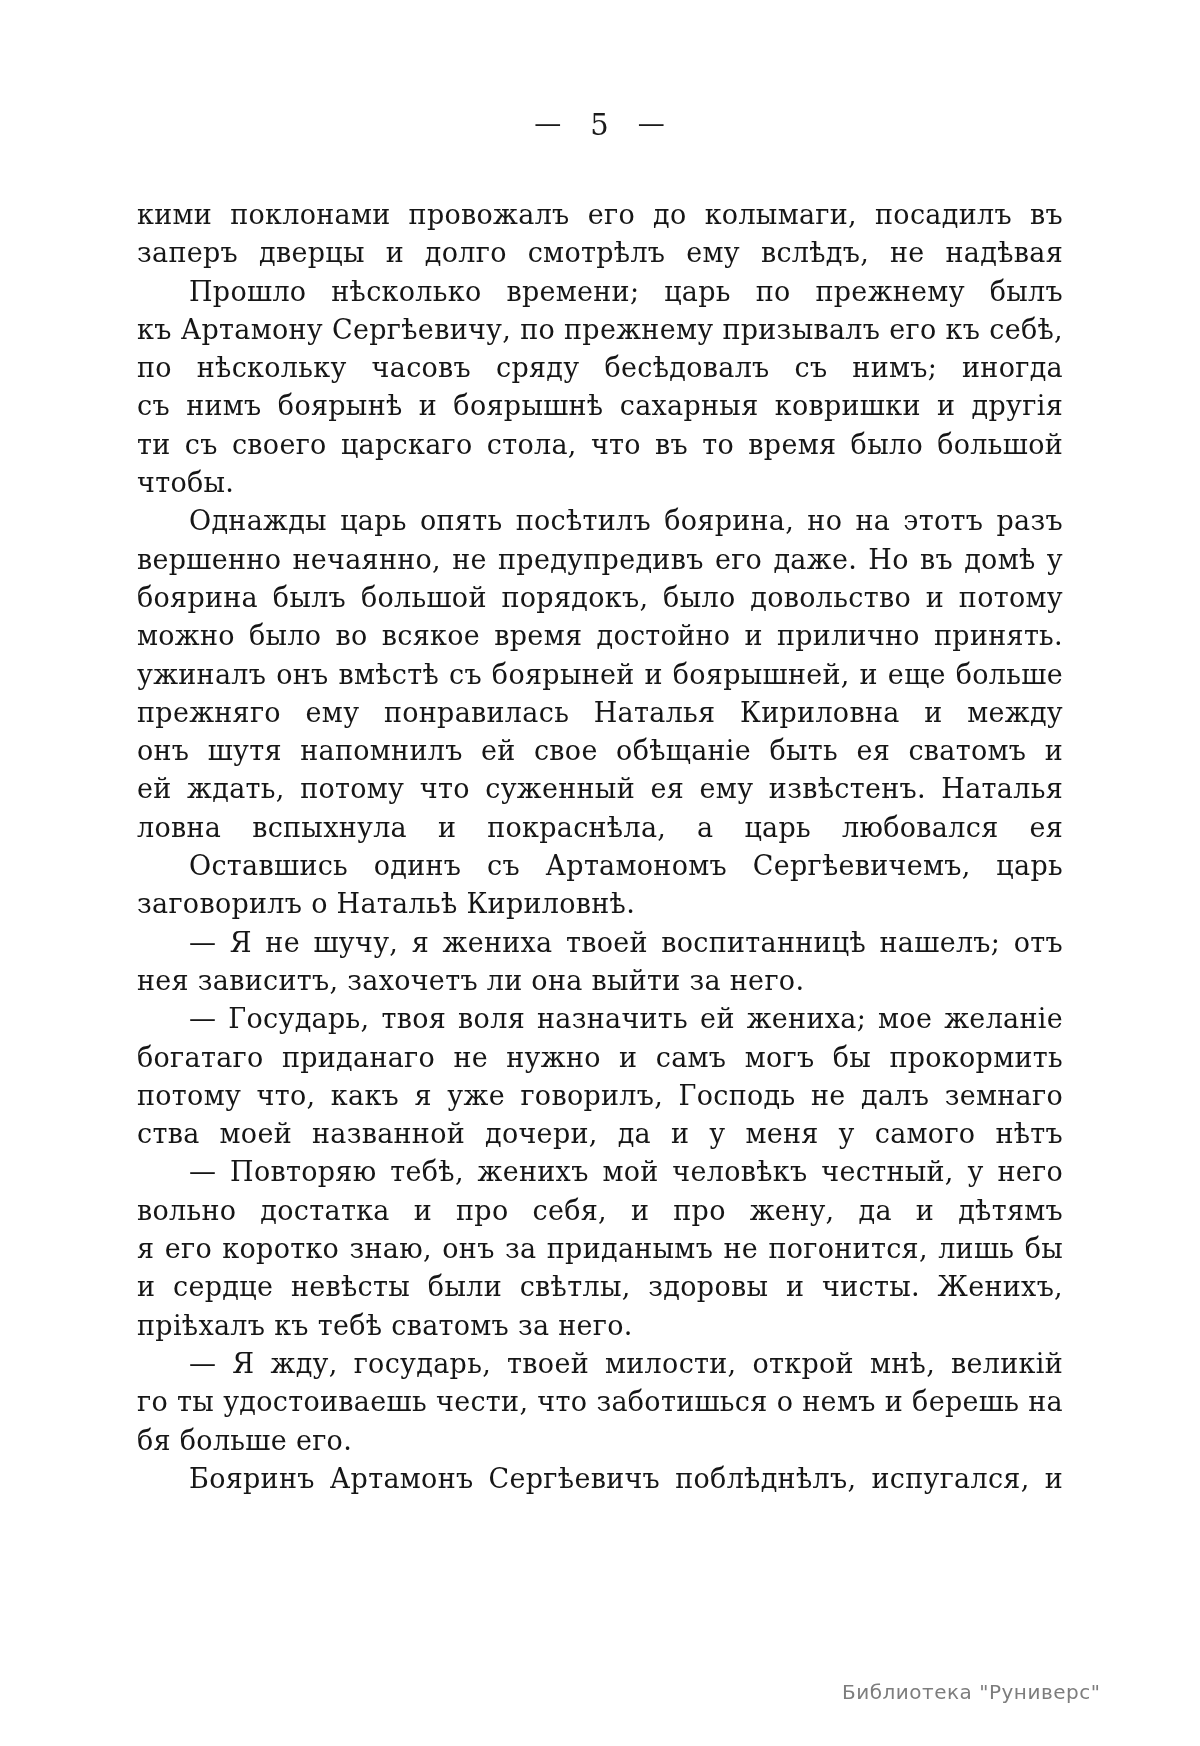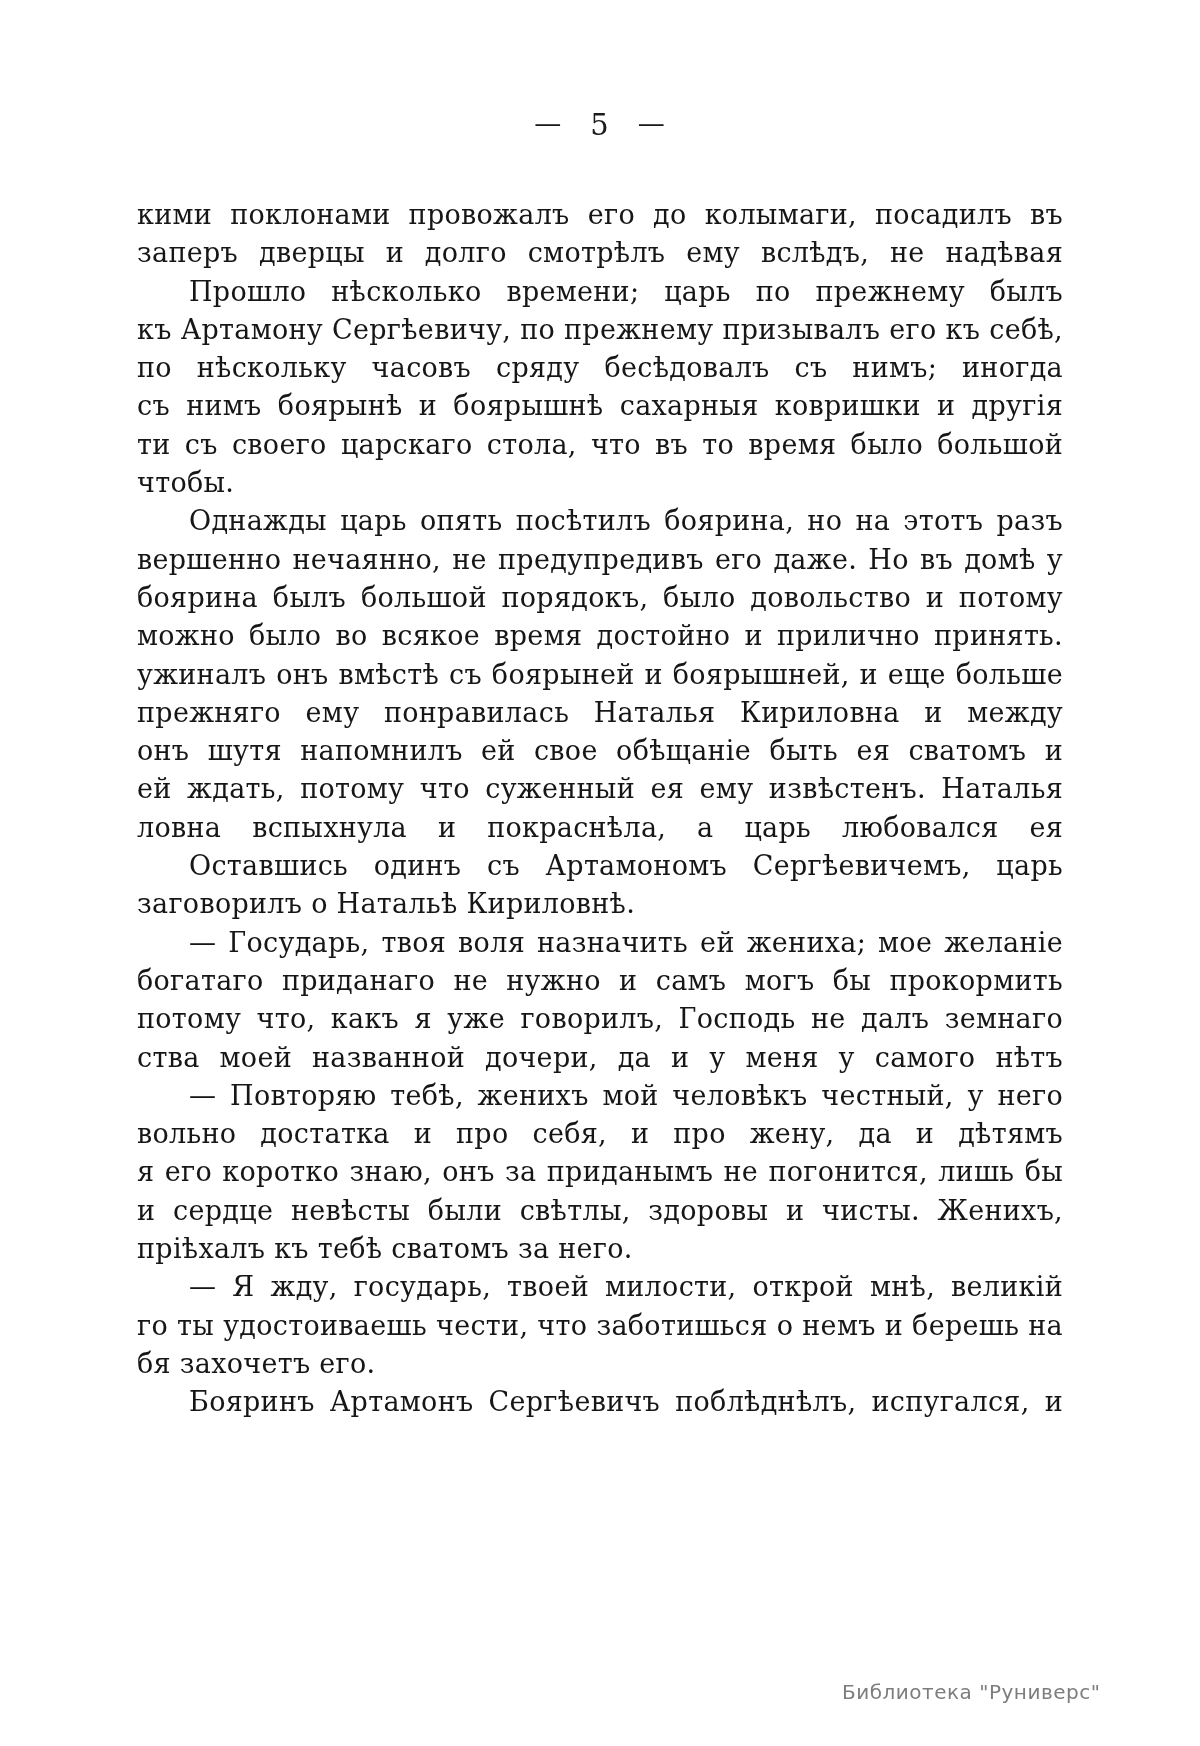--- a/index.html
+++ b/index.html
@@ -91,30 +91,32 @@
       <div class="line just">вершенно нечаянно, не предупредивъ его даже. Но въ домѣ у</div>
       <div class="line just">боярина былъ большой порядокъ, было довольство и потому царя</div>
       <div class="line just">можно было во всякое время достойно и прилично принять. Опять</div>
       <div class="line just">ужиналъ онъ вмѣстѣ съ боярыней и боярышней, и еще больше</div>
       <div class="line just">прежняго ему понравилась Наталья Кириловна и между прочимъ,</div>
       <div class="line just">онъ шутя напомнилъ ей свое обѣщаніе быть ея сватомъ и совѣтовалъ</div>
       <div class="line just">ей ждать, потому что суженный ея ему извѣстенъ. Наталья Кири-</div>
       <div class="line just">ловна вспыхнула и покраснѣла, а царь любовался ея смущеніемъ.</div>
       <div class="line indent just">Оставшись одинъ съ Артамономъ Сергѣевичемъ, царь опять</div>
       <div class="line">заговорилъ о Натальѣ Кириловнѣ.</div>
+      <div class="line indent just">— Я не шучу, я жениха твоей воспитанницѣ нашелъ; отъ</div>
+      <div class="line">нея зависитъ, захочетъ ли она выйти за него.</div>
       <div class="line indent just">— Государь, твоя воля назначить ей жениха; мое желаніе одно,</div>
       <div class="line just">богатаго приданаго не нужно и самъ могъ бы прокормить жену,</div>
       <div class="line just">потому что, какъ я уже говорилъ, Господь не далъ земнаго богат-</div>
       <div class="line just">ства моей названной дочери, да и у меня у самого нѣтъ лишняго.</div>
       <div class="line indent just">— Повторяю тебѣ, женихъ мой человѣкъ честный, у него до-</div>
       <div class="line just">вольно достатка и про себя, и про жену, да и дѣтямъ достанется;</div>
       <div class="line just">я его коротко знаю, онъ за приданымъ не погонится, лишь бы умъ</div>
       <div class="line just">и сердце невѣсты были свѣтлы, здоровы и чисты. Женихъ, кото-</div>
       <div class="line">пріѣхалъ къ тебѣ сватомъ за него.</div>
       <div class="line indent just">— Я жду, государь, твоей милости, открой мнѣ, великій царь, ко-</div>
       <div class="line just">го ты удостоиваешь чести, что заботишься о немъ и берешь на се-</div>
-      <div class="line">бя захочетъ его.</div>
+      <div class="line">бя больше его.</div>
       <div class="line indent just">Бояринъ Артамонъ Сергѣевичъ поблѣднѣлъ, испугался, и отъ</div>
     </div>
 
   <div class="watermark">Библиотека "Руниверс"</div>
 
 </div>
 
 </body></html>

